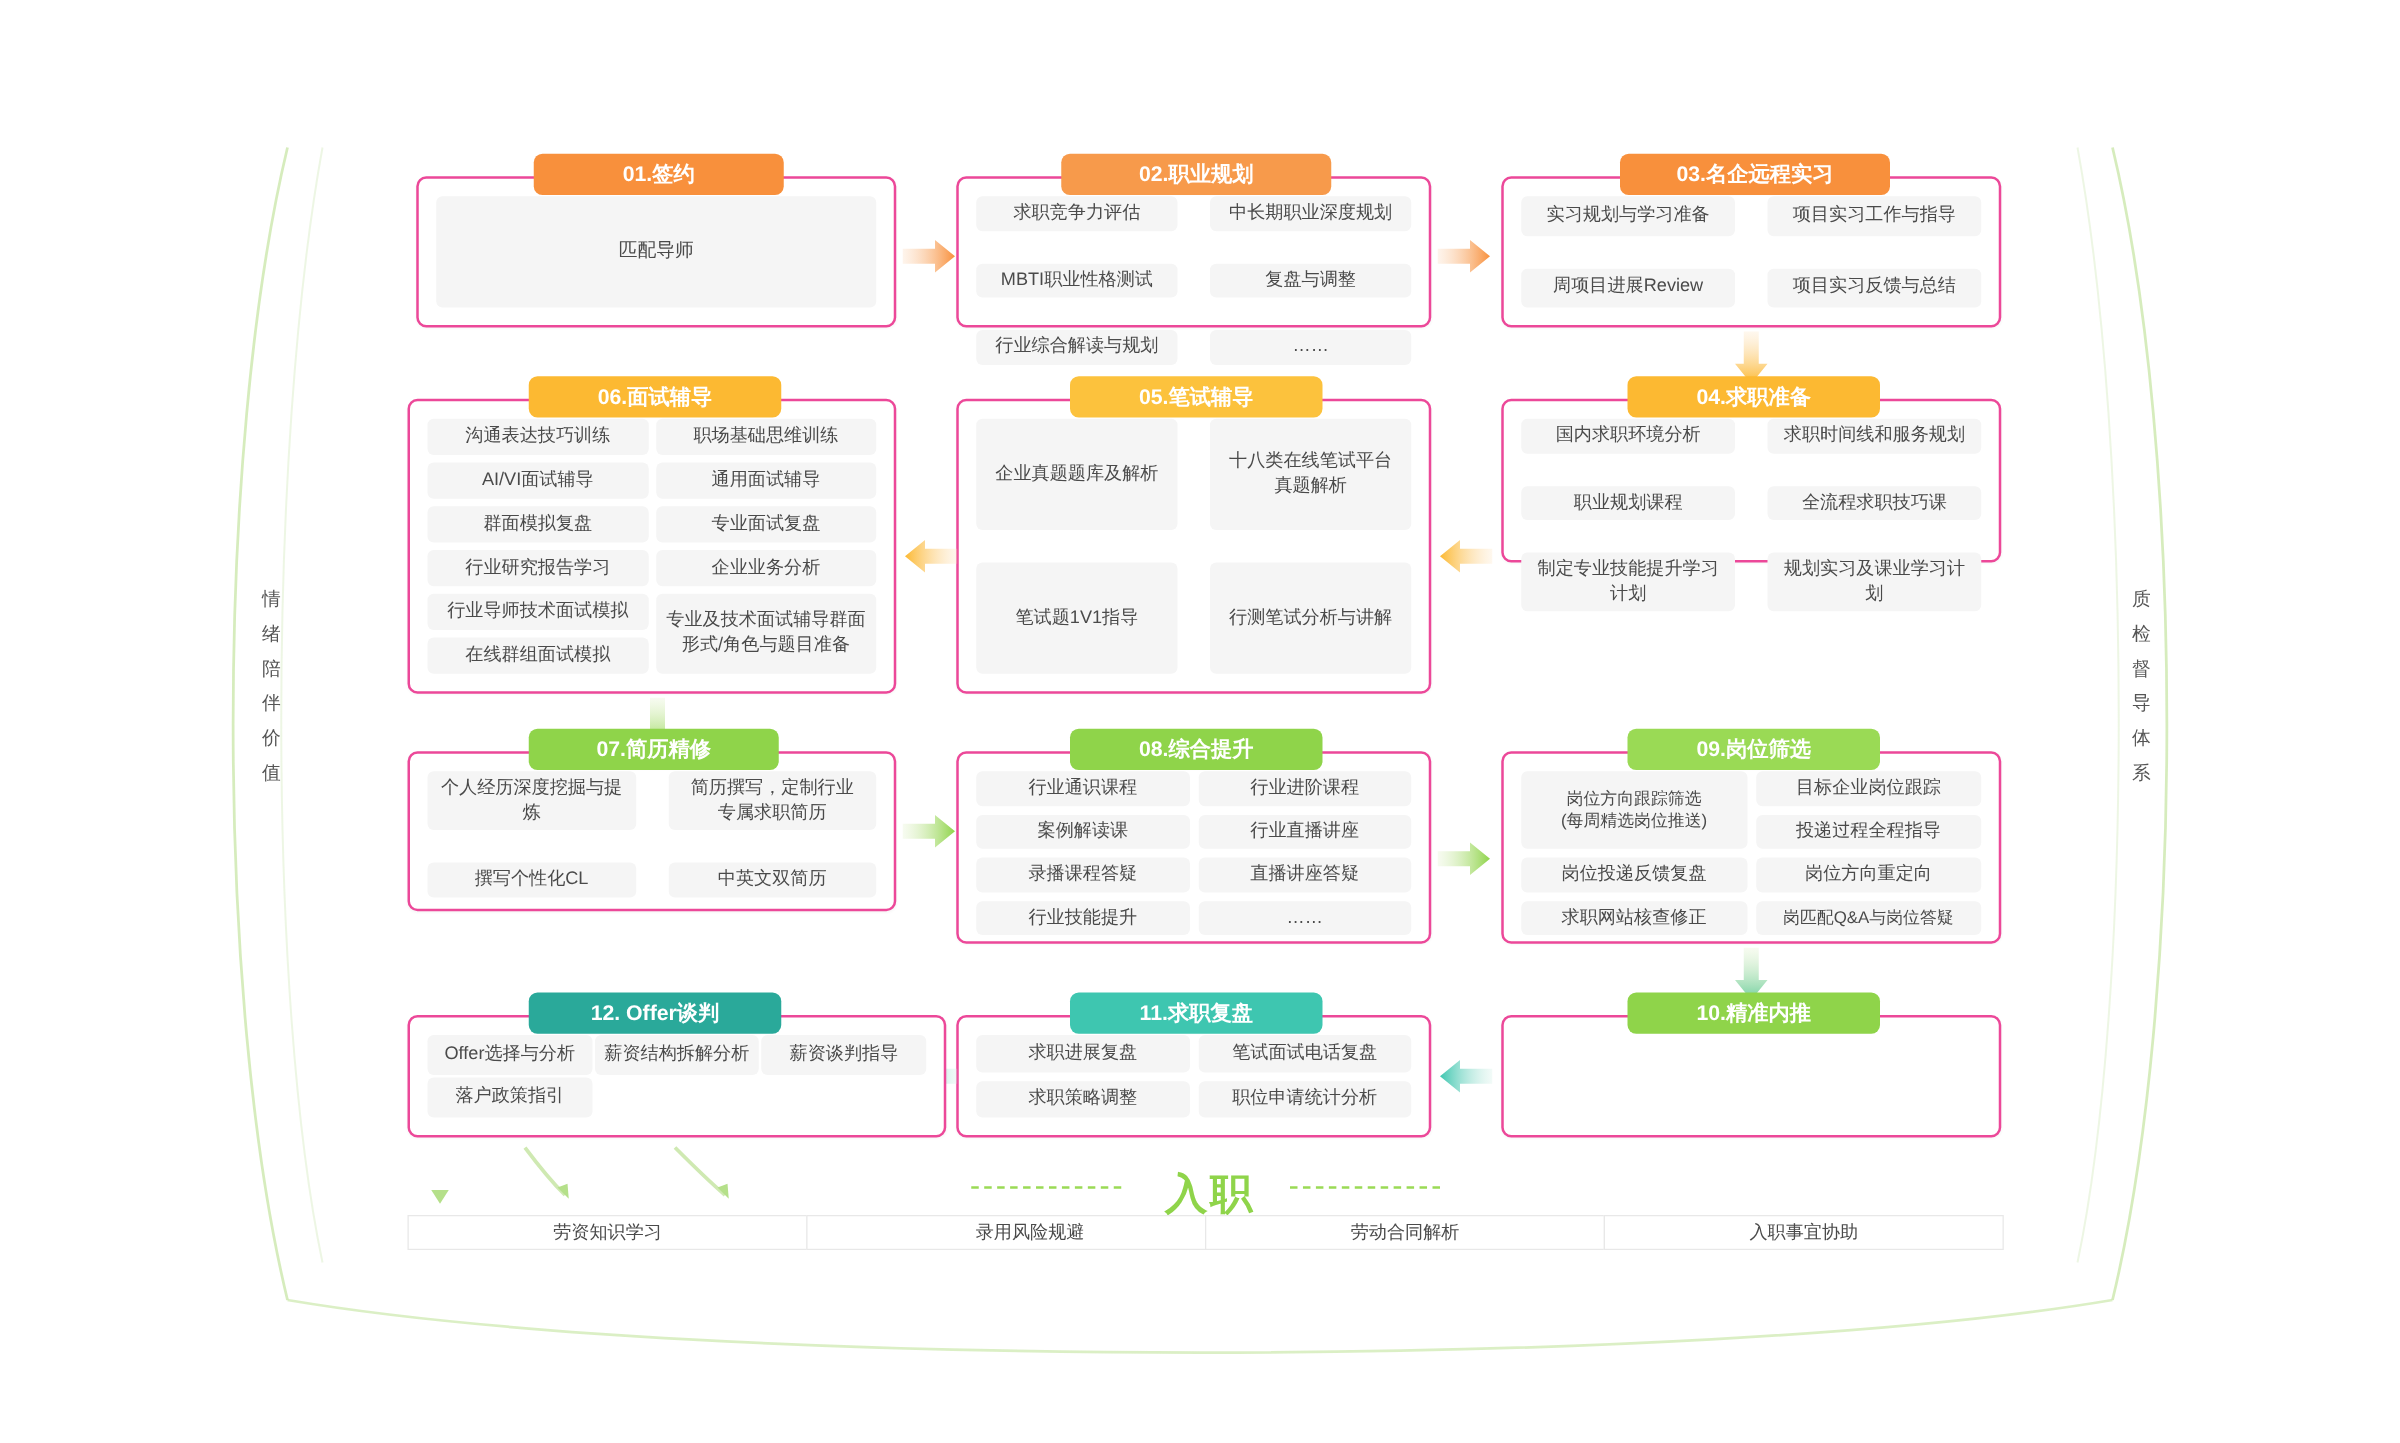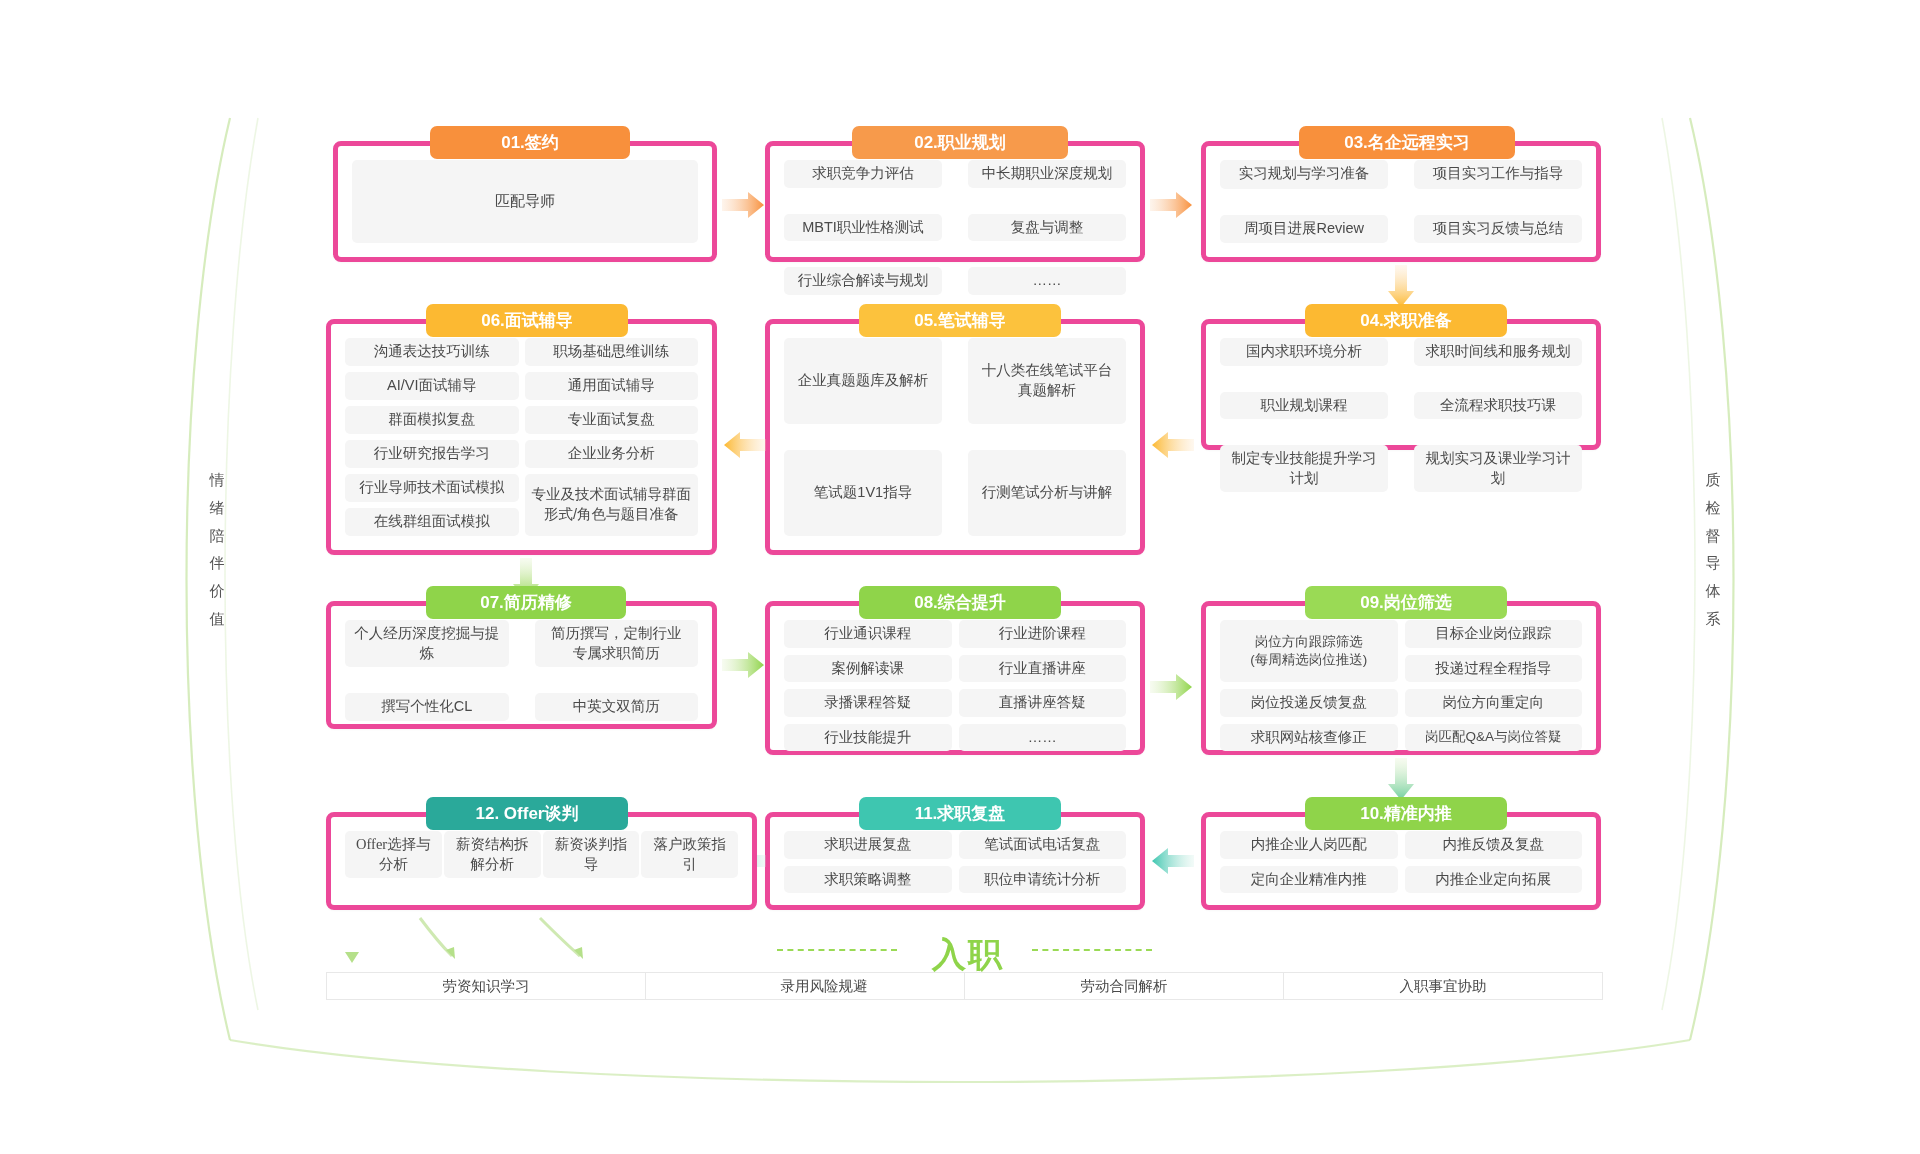--- a/index.html
+++ b/index.html
@@ -26,21 +26,21 @@
     letter-spacing: 0px;
   }
   .side-label span { display: block; }
   .side-left  { left: 204px; top: 466px; }
   .side-right { left: 1700px; top: 466px; }
 
   
   .card {
     position: absolute;
     background: #ffffff;
-    border: 5px solid #ec4899;
+    border: 2px solid #ec4899;
     border-radius: 8px;
     box-shadow: 0 1px 2px rgba(0,0,0,0.03);
     padding: 14px 14px 14px 14px;
   }
   .card-title {
     position: absolute;
     top: -20px;
     height: 33px;
     line-height: 33px;
     border-radius: 7px;
@@ -326,26 +326,20 @@
         <linearGradient id="at1" x1="0" y1="0" x2="0" y2="1">
       <stop offset="0%" stop-color="#dff0c6" stop-opacity="0.25"></stop>
           <stop offset="100%" stop-color="#70cf9f"></stop>
     </linearGradient>
       </defs>
     <path d="M9,0 L21,0 L21,26 L28,26 L15,42 L2,26 L9,26 Z" fill="url(#at1)"></path>
   </svg>
 
   <div class="card" style="left:1201px; top:812px; width:400px; height:98px;">
     <div class="card-title t-green" style="left:99px; width:202px;">10.精准内推</div>
-    <div class="grid" style="grid-template-columns:1fr 1fr; grid-template-rows:1fr 1fr; gap:7px;">
-      <div class="chip">内推企业人岗匹配</div>
-      <div class="chip">内推反馈及复盘</div>
-      <div class="chip">定向企业精准内推</div>
-      <div class="chip">内推企业定向拓展</div>
-    </div>
   </div>
 
   <svg class="arrow" style="left:1150px; top:846px; width:44px; height:30px;" viewBox="0 0 44 30">
     <defs>
         <linearGradient id="at2" x1="1" y1="0" x2="0" y2="0">
       <stop offset="0%" stop-color="#cdeee4" stop-opacity="0.25"></stop>
           <stop offset="100%" stop-color="#3ec6b0"></stop>
     </linearGradient>
       </defs>
     <path d="M44,9 L18,9 L18,2 L2,15 L18,28 L18,21 L44,21 Z" fill="url(#at2)"></path>
@@ -360,21 +354,21 @@
       <div class="chip">职位申请统计分析</div>
     </div>
   </div>
 
   <svg class="arrow" style="left:722px; top:846px; width:44px; height:30px;" viewBox="0 0 44 30">
     <path d="M44,9 L18,9 L18,2 L2,15 L18,28 L18,21 L44,21 Z" fill="url(#at2)"></path>
   </svg>
 
   <div class="card" style="left:326px; top:812px; width:431px; height:98px;">
     <div class="card-title t-teal2" style="left:95px; width:202px;">12. Offer谈判</div>
-    <div class="grid" style="grid-template-columns:1fr 1fr 1fr 1fr; grid-template-rows:1fr 1fr; gap:2px;font-family:Liberation Serif, serif;">
+    <div class="grid" style="grid-template-columns:1fr 1fr 1fr; grid-template-rows:1fr 1fr; gap:2px;">
       <div class="chip">Offer选择与分析</div>
       <div class="chip">薪资结构拆解分析</div>
       <div class="chip">薪资谈判指导</div>
       <div class="chip">落户政策指引</div>
     </div>
   </div>
 
   <div class="dashed" style="left:777px; top:949px; width:120px;"></div>
   <div class="ruzhi" style="left:932px; top:932px;">入职</div>
   <div class="dashed" style="left:1032px; top:949px; width:120px;"></div>

